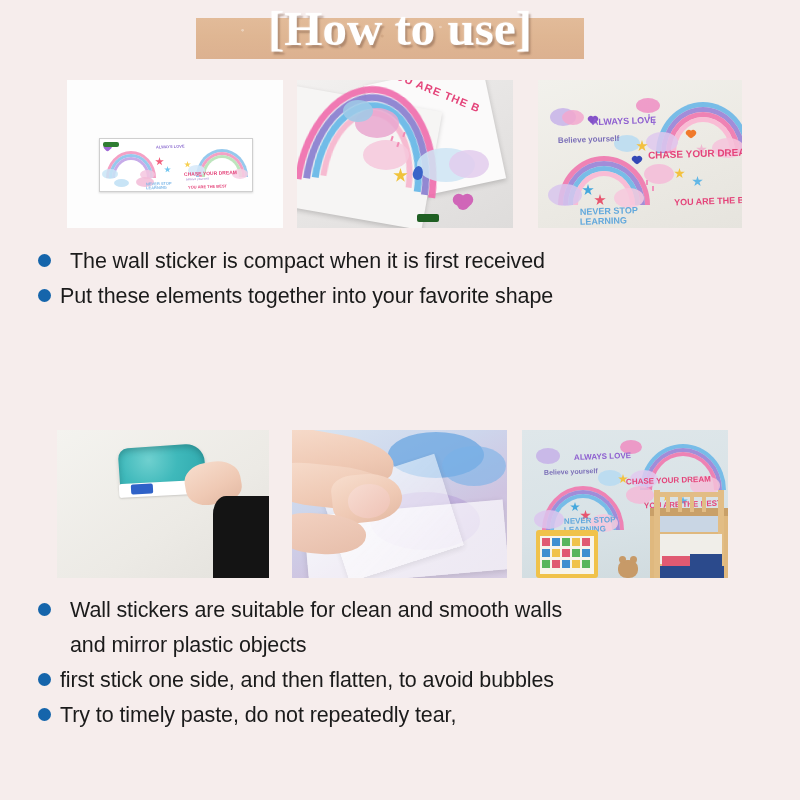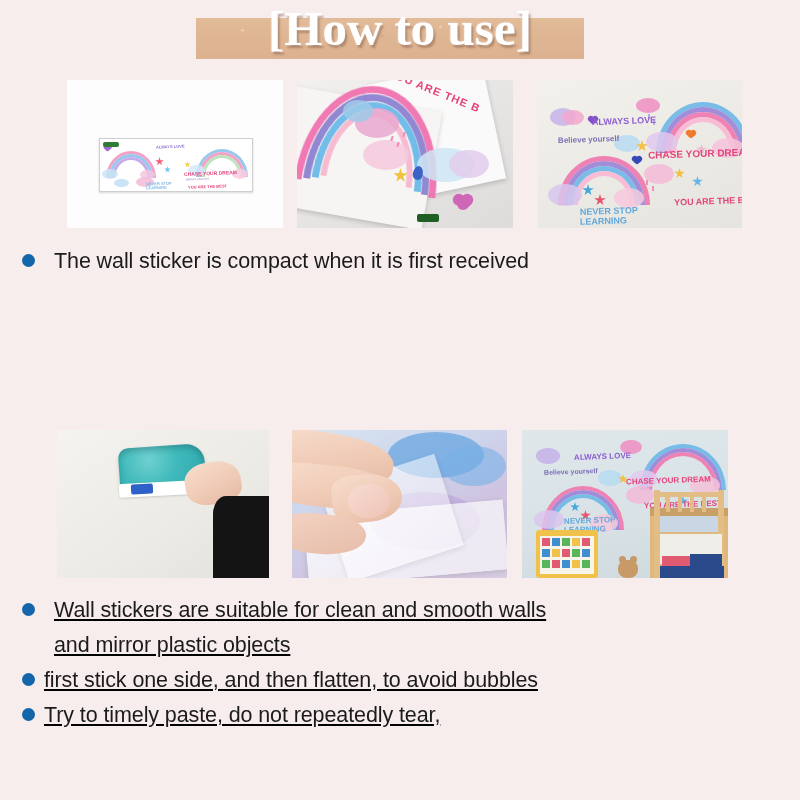--- a/index.html
+++ b/index.html
@@ -151,23 +151,23 @@
     background: linear-gradient(150deg, rgba(255,255,255,.82), rgba(255,255,255,.55));
     box-shadow: 0 2px 6px rgba(0,0,0,.12);
   }
 
   
   #photo-room { left: 522px; top: 430px; width: 206px; height: 148px;
     background: linear-gradient(170deg,#dfe7ea 0%,#d8e2e6 60%,#cfdade 100%); }
   .furn { position: absolute; }
 
   
-  .bullet-block { position: absolute; left: 22px; width: 726px; }
+  .bullet-block { position: absolute; left: 38px; width: 726px; }
   #block-top    { top: 245px; }
-  #block-bottom { top: 594px; text-decoration: underline; }
+  #block-bottom { top: 594px; }
 
   .bullet-row {
     display: flex;
     align-items: flex-start;
     margin-bottom: 3px;
   }
   .dot {
     flex: 0 0 auto;
     width: 13px;
     height: 13px;
@@ -387,20 +387,24 @@
   <div class="furn" style="left:96px;top:130px;width:20px;height:18px;background:#c79a68;border-radius:45%;"></div>
   <div class="furn" style="left:97px;top:126px;width:7px;height:7px;background:#c79a68;border-radius:50%;"></div>
   <div class="furn" style="left:108px;top:126px;width:7px;height:7px;background:#c79a68;border-radius:50%;"></div>
 </div>
 
 <div class="bullet-block" id="block-top">
   <div class="bullet-row">
     <span class="dot"></span>
     <span class="bullet-text indent">The wall sticker is compact when it is first received</span>
   </div>
+  <div class="bullet-row">
+    <span class="dot"></span>
+    <span class="bullet-text">Put these elements together into your favorite shape</span>
+  </div>
 </div>
 
 <div class="bullet-block" id="block-bottom">
   <div class="bullet-row">
     <span class="dot"></span>
     <span class="bullet-text indent">Wall stickers are suitable for clean and smooth walls</span>
   </div>
   <div class="bullet-row">
     <span class="dot spacer"></span>
     <span class="bullet-text indent">and mirror plastic objects</span>

